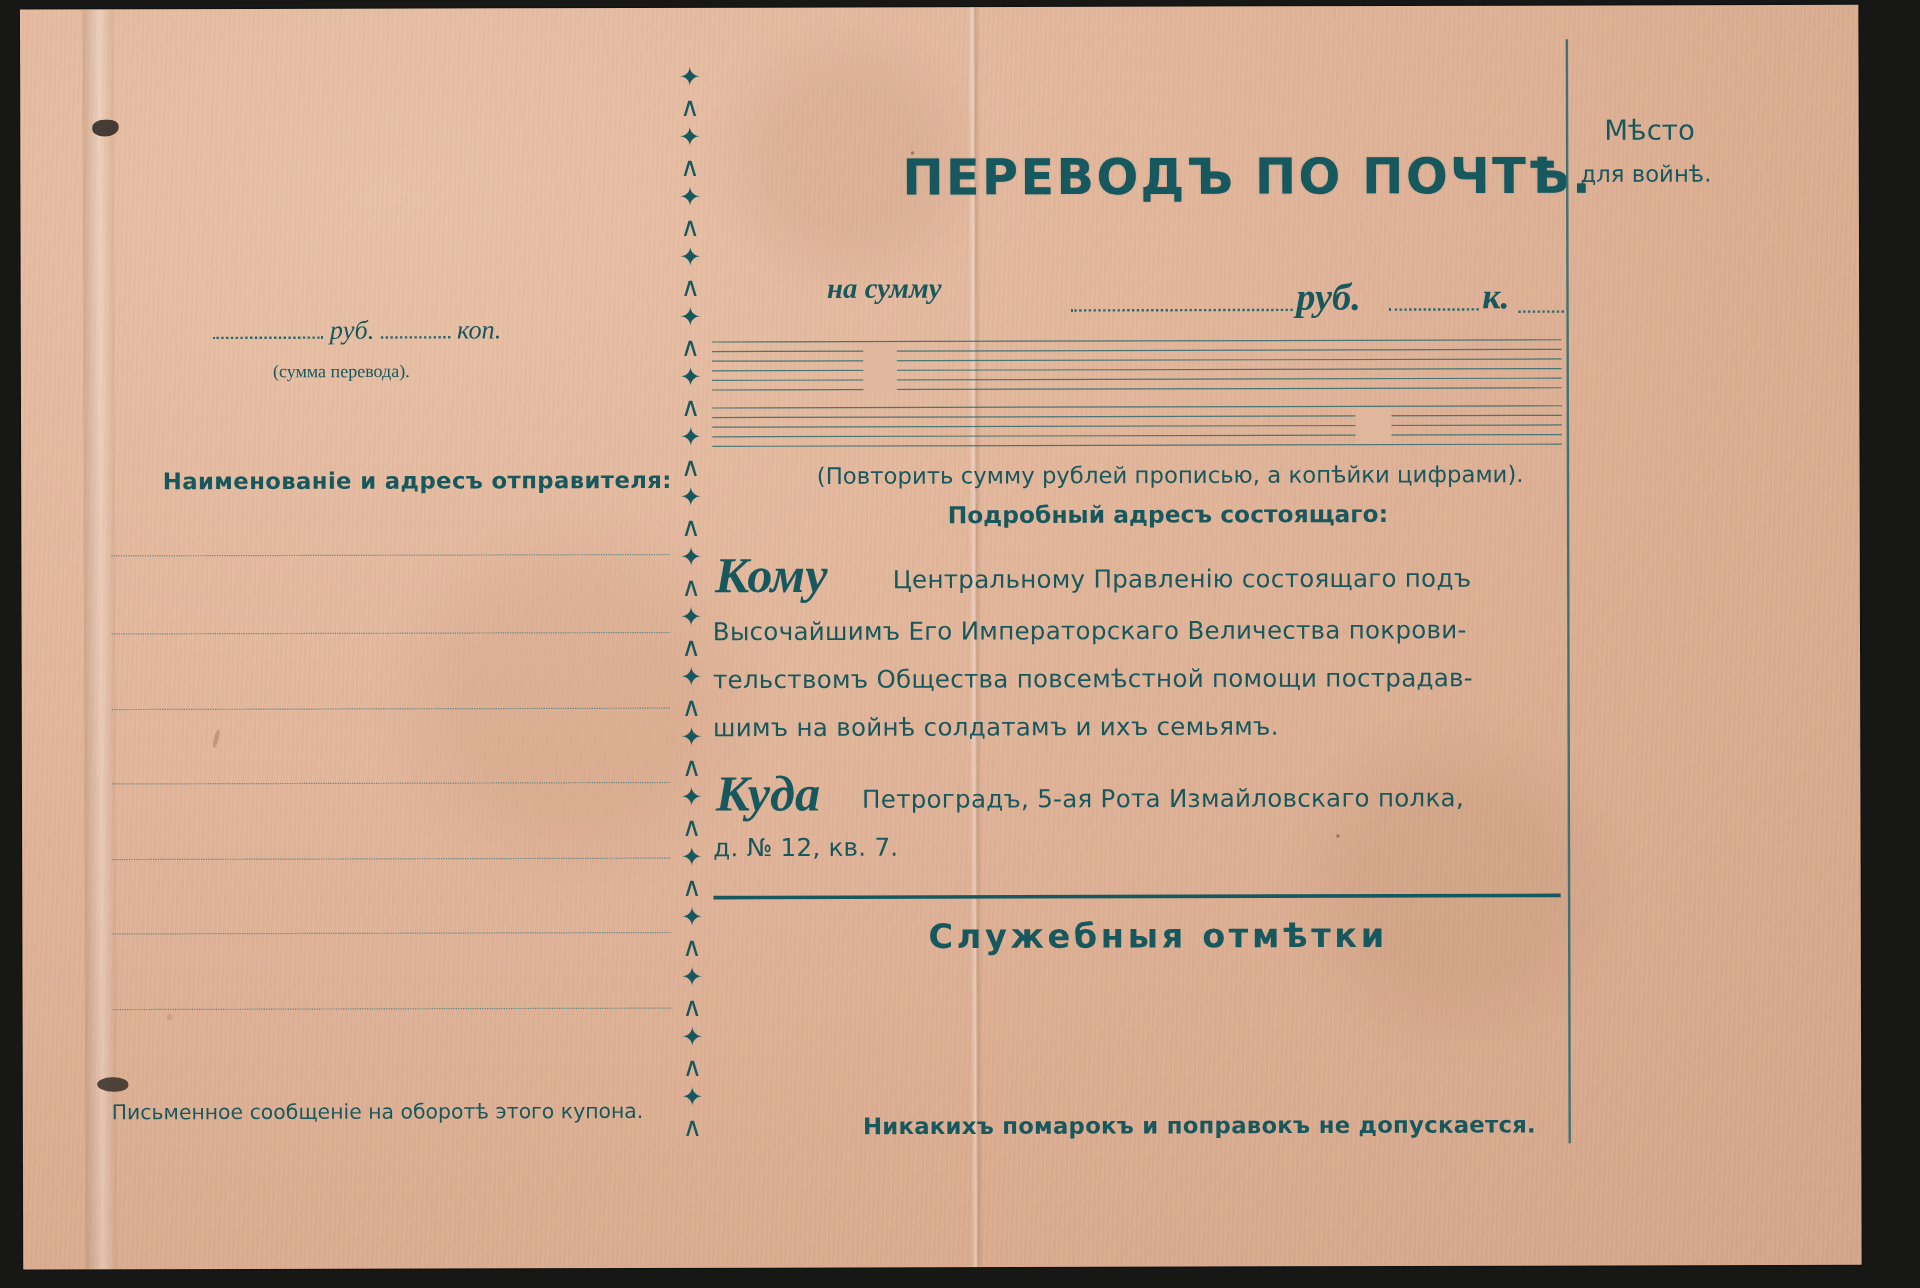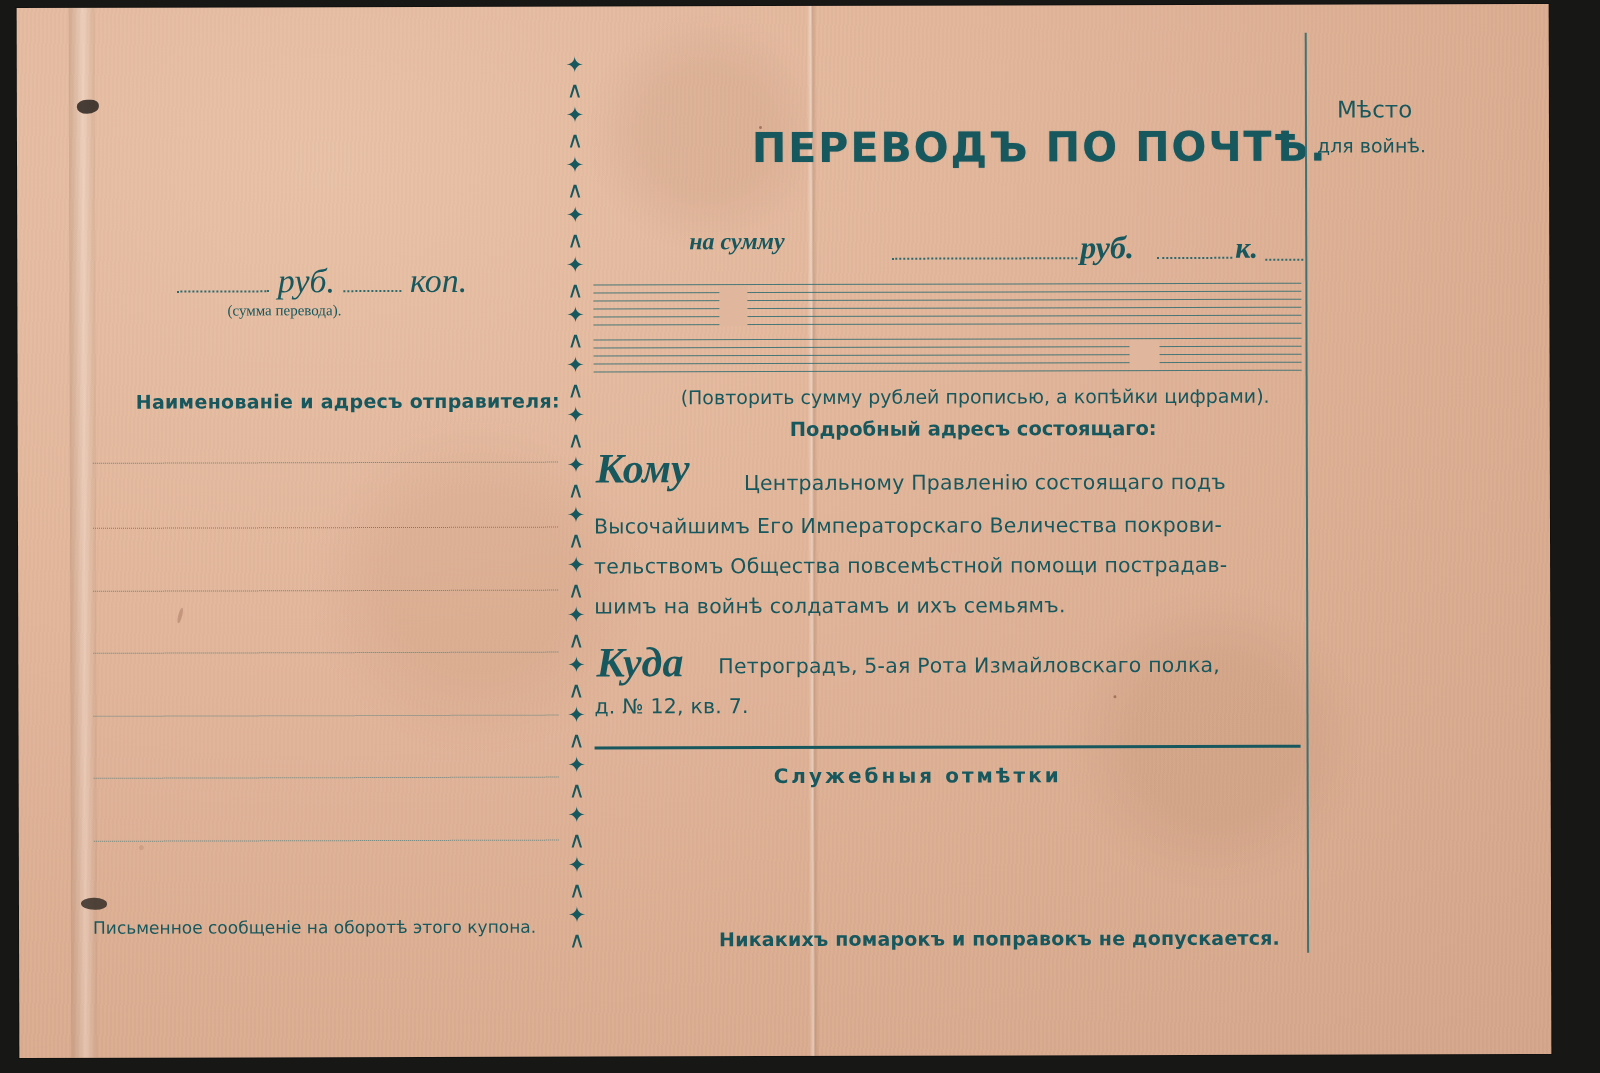--- a/index.html
+++ b/index.html
@@ -35,21 +35,21 @@
     pointer-events:none;}
   .crease2{position:absolute;top:0;bottom:0;width:26px;left:52px;
     background:linear-gradient(90deg,rgba(120,85,60,.18),rgba(255,255,255,.28) 55%,rgba(120,85,60,.10));
     pointer-events:none;}
   .edge-damage{position:absolute;left:60px;top:92px;width:22px;height:14px;background:#2a2520;border-radius:50% 40% 60% 50%;opacity:.85;}
   .edge-damage2{position:absolute;left:62px;top:890px;width:26px;height:12px;background:#2a2520;border-radius:50% 50% 45% 55%;opacity:.8;}
 
   
   .coupon-title{position:absolute;left:140px;top:100px;font-family:"DejaVu Sans",sans-serif;
     font-size:25px;letter-spacing:2.5px;font-weight:600;color:#17585e;}
-  .sum-line{position:absolute;left:160px;top:255px;width:330px;font-size:34px;color:#17585e;
+  .sum-line{position:absolute;left:160px;top:255px;width:330px;font-size:22px;color:#17585e;
     font-family:"Liberation Serif",serif;font-style:italic;}
   .dotline{border-bottom:2px dotted #2d6a6e;display:inline-block;}
   .sum-caption{position:absolute;left:210px;top:295px;font-size:15px;color:#17585e;font-family:"Liberation Serif",serif;}
 
   .sender-label{position:absolute;left:118px;top:383px;font-size:19px;color:#17585e;font-family:"DejaVu Sans",sans-serif;letter-spacing:.3px;font-weight:600;}
 
   .wline{position:absolute;left:75px;width:465px;border-bottom:1.5px dotted #4d7c7e;opacity:.85;height:0;}
 
   .bottom-note{position:absolute;left:74px;top:910px;font-size:17px;color:#17585e;font-family:"DejaVu Sans",sans-serif;}
 
@@ -69,33 +69,33 @@
   .dots-b{position:absolute;left:1140px;top:252px;width:75px;border-bottom:2px dotted #2d6a6e;}
   .dots-c{position:absolute;left:1248px;top:254px;width:38px;border-bottom:2px dotted #2d6a6e;}
 
   
   .ruleblock{position:absolute;left:576px;top:278px;width:708px;height:88px;}
   .ruleblock .r{position:absolute;left:0;width:708px;border-top:1.6px solid #2e6b70;opacity:.85;}
   .ruleblock .cutA{position:absolute;background:#e0b79c;}
   .sum-hint{position:absolute;left:663px;top:380px;font-size:19px;color:#17585e;font-family:"DejaVu Sans",sans-serif;}
   .addr-hint{position:absolute;left:772px;top:412px;font-size:19.5px;color:#17585e;font-family:"DejaVu Sans",sans-serif;font-weight:600;}
 
-  .komu{position:absolute;left:578px;top:438px;font-size:42px;font-style:italic;font-family:"Liberation Serif",serif;color:#17585e;font-weight:700;}
+  .komu{position:absolute;left:578px;top:450px;font-size:42px;font-style:italic;font-family:"Liberation Serif",serif;color:#17585e;font-weight:700;}
   .kuda{position:absolute;left:578px;top:632px;font-size:42px;font-style:italic;font-family:"Liberation Serif",serif;color:#17585e;font-weight:700;}
 
   .body-text{position:absolute;color:#17585e;font-family:"DejaVu Sans",sans-serif;font-size:20.5px;letter-spacing:.2px;}
   .l1{left:726px;top:465px;width:560px;text-align:justify;}
   .l2{left:576px;top:508px;width:712px;text-align:justify;}
   .l3{left:576px;top:548px;width:712px;text-align:justify;}
   .l4{left:576px;top:588px;width:712px;}
   .k1{left:700px;top:648px;width:586px;}
   .k2{left:576px;top:688px;width:712px;}
 
   .hr-thick{position:absolute;left:576px;top:740px;width:706px;border-top:3px solid #17585e;}
-  .sluzh{position:absolute;left:755px;top:758px;font-size:20px;letter-spacing:3px;color:#17585e;font-family:"DejaVu Sans",sans-serif;font-weight:600;}
+  .sluzh{position:absolute;left:755px;top:758px;font-size:28px;letter-spacing:3px;color:#17585e;font-family:"DejaVu Sans",sans-serif;font-weight:600;}
   .warn{position:absolute;left:700px;top:922px;font-size:19px;color:#17585e;font-family:"DejaVu Sans",sans-serif;font-weight:600;letter-spacing:.2px;}
 
   
   .vdiv{position:absolute;left:1288px;top:28px;height:920px;border-left:2px solid #2e6b70;opacity:.9;}
   .stamp1{position:absolute;left:1320px;top:92px;font-size:23px;color:#17585e;font-family:"DejaVu Sans",sans-serif;}
   .stamp2{position:absolute;left:1300px;top:130px;font-size:19px;color:#17585e;font-family:"DejaVu Sans",sans-serif;}
 
   .speck{position:absolute;background:rgba(120,70,50,.55);border-radius:50%;}
 </style>
 </head>

